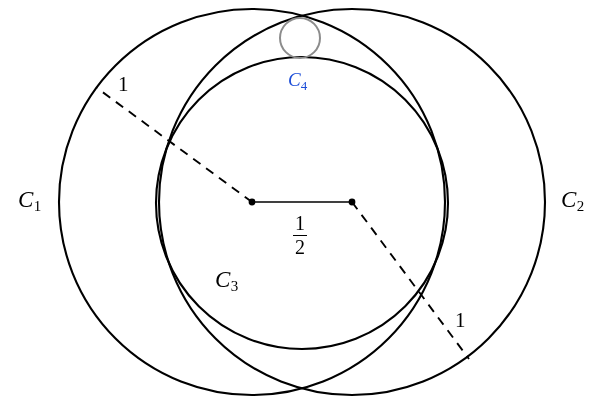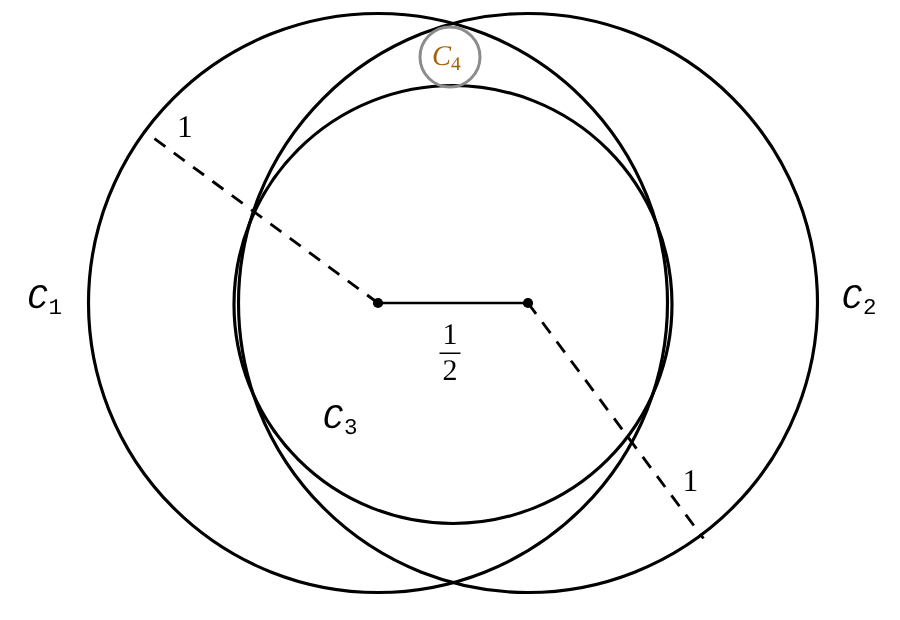--- a/index.html
+++ b/index.html
@@ -27,36 +27,36 @@
     position: absolute;
     font-family: "Liberation Serif", serif;
     color: #000000;
     white-space: nowrap;
     line-height: 1;
     user-select: none;
   }
   .circle-label {
     font-size: 23px;
     font-style: italic;
-    font-family: Liberation Mono, monospace;
   }
   .circle-label .sub {
     font-size: 15px;
     font-style: normal;
     vertical-align: -0.28em;
     margin-left: 0.5px;
   }
   .len-label {
     font-size: 21px;
     font-style: normal;
   }
   .c4-label {
     font-size: 19px;
     font-style: italic;
-    color: #a16207;
+    color: #1d4ed8;
+    margin-top: 42px;
   }
   .c4-label .sub {
     font-size: 13px;
     font-style: normal;
     vertical-align: -0.28em;
   }
   .frac {
     position: absolute;
     font-size: 20px;
     text-align: center;

